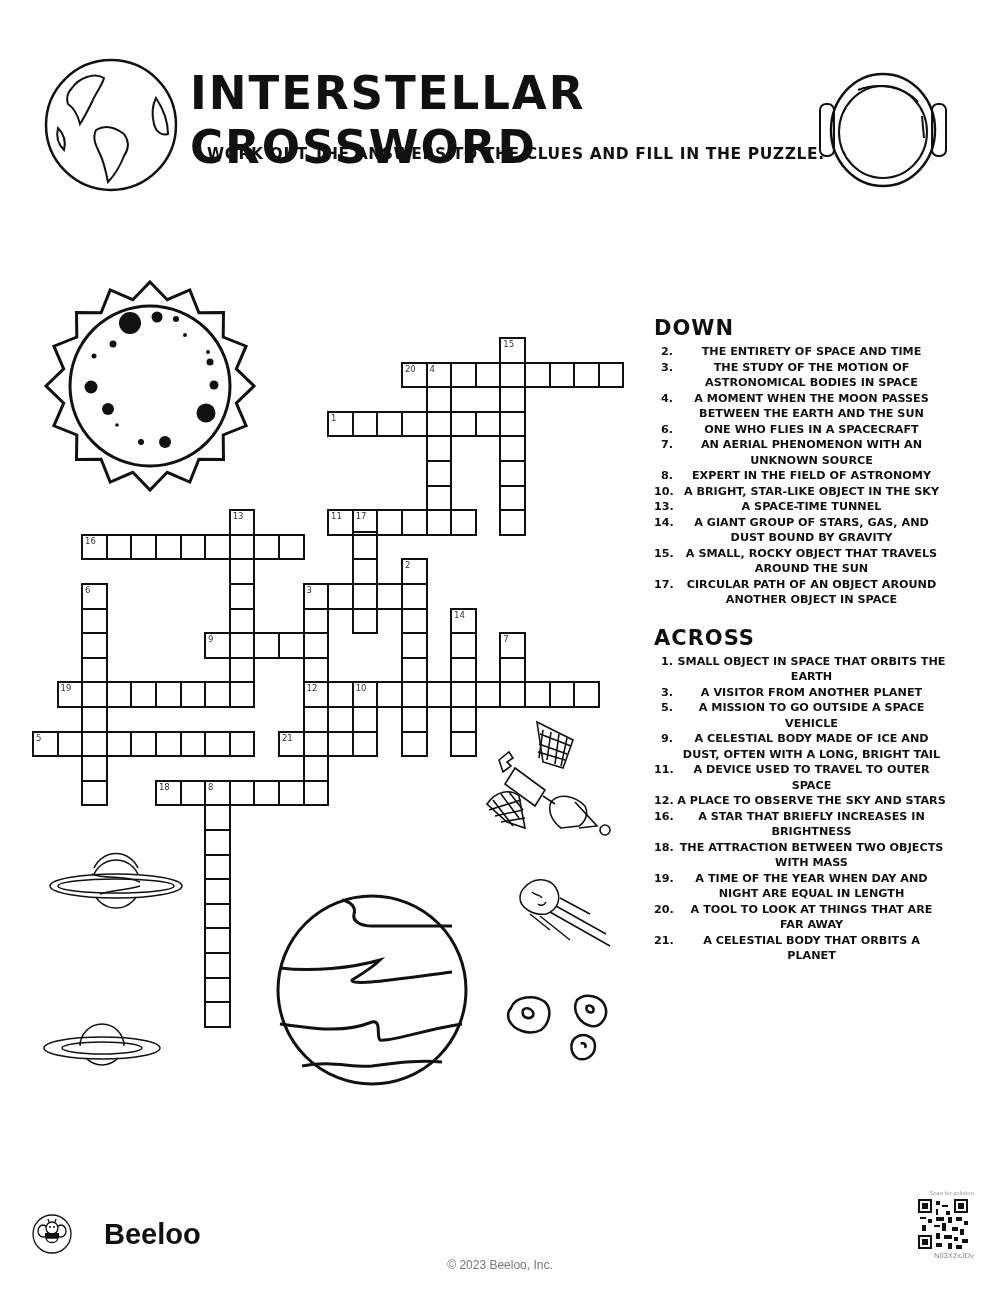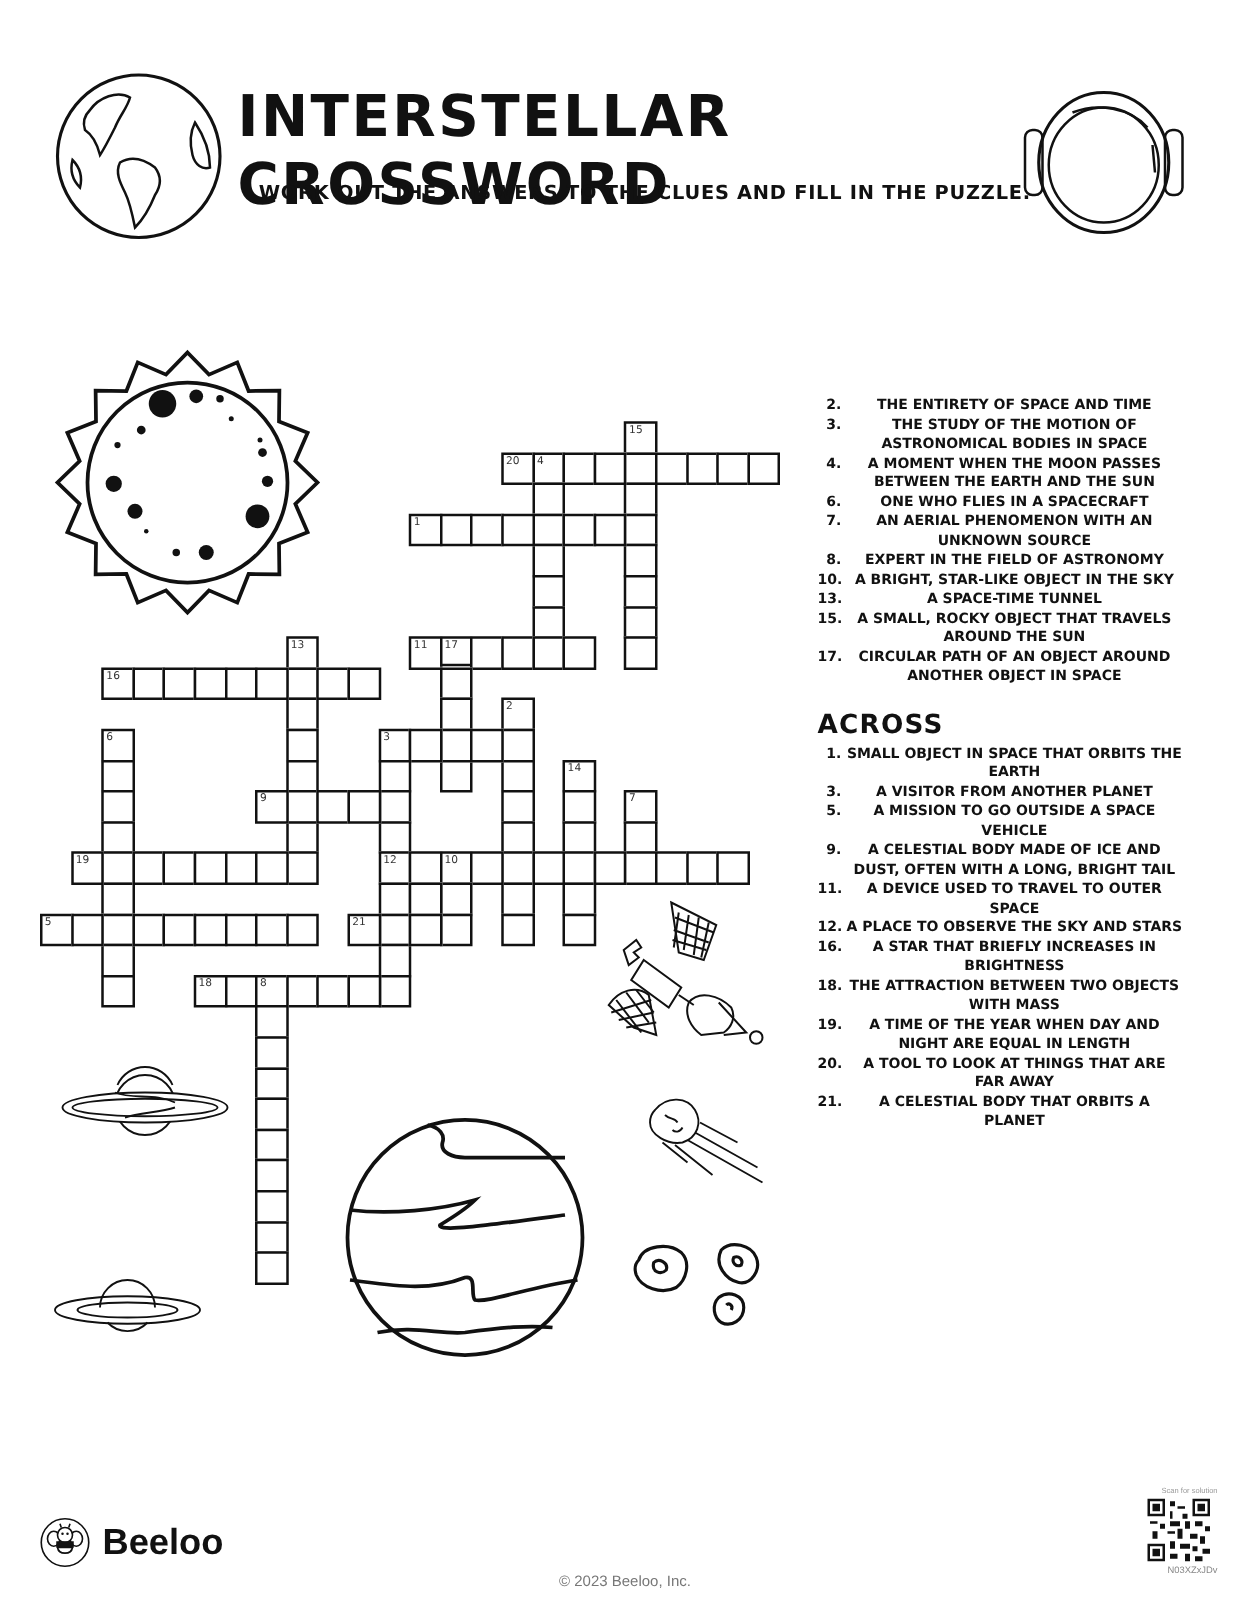--- a/index.html
+++ b/index.html
@@ -10,21 +10,21 @@
   #grid{left:0;top:0;width:1000px;height:1294px;pointer-events:none;}
   .cell{position:absolute;width:24.6px;height:24.6px;box-sizing:border-box;border:2.2px solid #111;background:#fff;pointer-events:auto;}
   .cell .num{position:absolute;left:2px;top:0px;font-size:8.5px;color:#333;font-family:"DejaVu Sans",sans-serif;}
   .clues{left:654px;top:316px;width:300px;}
   .clue-head{font-weight:bold;font-size:21px;letter-spacing:1px;margin:0 0 4px 0;text-transform:uppercase;}
   .clue{font-size:11.2px;font-weight:bold;line-height:15.5px;text-transform:uppercase;display:flex;}
   .clue .n{width:19px;text-align:right;padding-right:4px;flex-shrink:0;}
   .clue .t{flex:1;padding-right:8px;text-align:center;}
   .across-head{margin-top:18px;}
   .logo{left:32px;top:1214px;display:flex;align-items:center;gap:10px;}
-  .logo-text{font-size:29px;font-weight:bold;font-family:"Liberation Sans",sans-serif;}
+  .logo-text{font-size:29px;font-weight:bold;font-family:"Liberation Sans",sans-serif;margin-left:22px;}
   .copy{left:0;width:1000px;top:1258px;text-align:center;font-size:12px;color:#777;font-family:"Liberation Sans",sans-serif;}
   .qr-wrap{left:912px;top:1190px;width:62px;text-align:right;}
   .qr-cap{font-size:6px;color:#999;font-family:"Liberation Sans",sans-serif;}
   .qr-code{font-size:7.5px;color:#888;font-family:"Liberation Sans",sans-serif;margin-top:2px;}
   svg{overflow:visible;}
 </style>
 </head>
 <body>
 
 <svg class="abs" style="left:44px;top:58px" width="134" height="134" viewBox="0 0 134 134">
@@ -304,20 +304,21 @@
     <path d="M6 18 C10 6 30 4 40 12 C48 20 44 34 36 40 C24 46 8 40 4 30 C2 24 4 20 6 18Z"></path>
     <path d="M18 20 C22 16 30 20 28 26 C24 30 16 28 18 20Z"></path>
     <path d="M72 10 C80 2 96 6 100 16 C104 26 96 38 86 36 C76 34 66 22 72 10Z"></path>
     <path d="M82 16 C86 14 90 18 88 22 C84 24 80 20 82 16Z"></path>
     <path d="M70 48 C78 42 90 46 90 56 C90 66 80 72 72 68 C66 64 64 54 70 48Z"></path>
     <path d="M76 54 C78 52 82 54 80 58"></path>
   </g>
 </svg>
 
 <div class="abs clues">
+  <div class="clue-head">Down</div>
   <div id="down-list">
       <div class="clue">
         <span class="n">2.</span>
         <span class="t">The entirety of space and time</span>
       </div>
       <div class="clue">
         <span class="n">3.</span>
         <span class="t">The study of the motion of astronomical bodies in space</span>
       </div>
       <div class="clue">
@@ -336,20 +337,24 @@
         <span class="n">8.</span>
         <span class="t">Expert in the field of astronomy</span>
       </div>
       <div class="clue">
         <span class="n">10.</span>
         <span class="t">A bright, star-like object in the sky</span>
       </div>
       <div class="clue">
         <span class="n">13.</span>
         <span class="t">A space-time tunnel</span>
+      </div>
+      <div class="clue">
+        <span class="n">14.</span>
+        <span class="t">A giant group of stars, gas, and dust bound by gravity</span>
       </div>
       <div class="clue">
         <span class="n">15.</span>
         <span class="t">A small, rocky object that travels around the sun</span>
       </div>
       <div class="clue">
         <span class="n">17.</span>
         <span class="t">Circular path of an object around another object in space</span>
       </div>
     </div>

